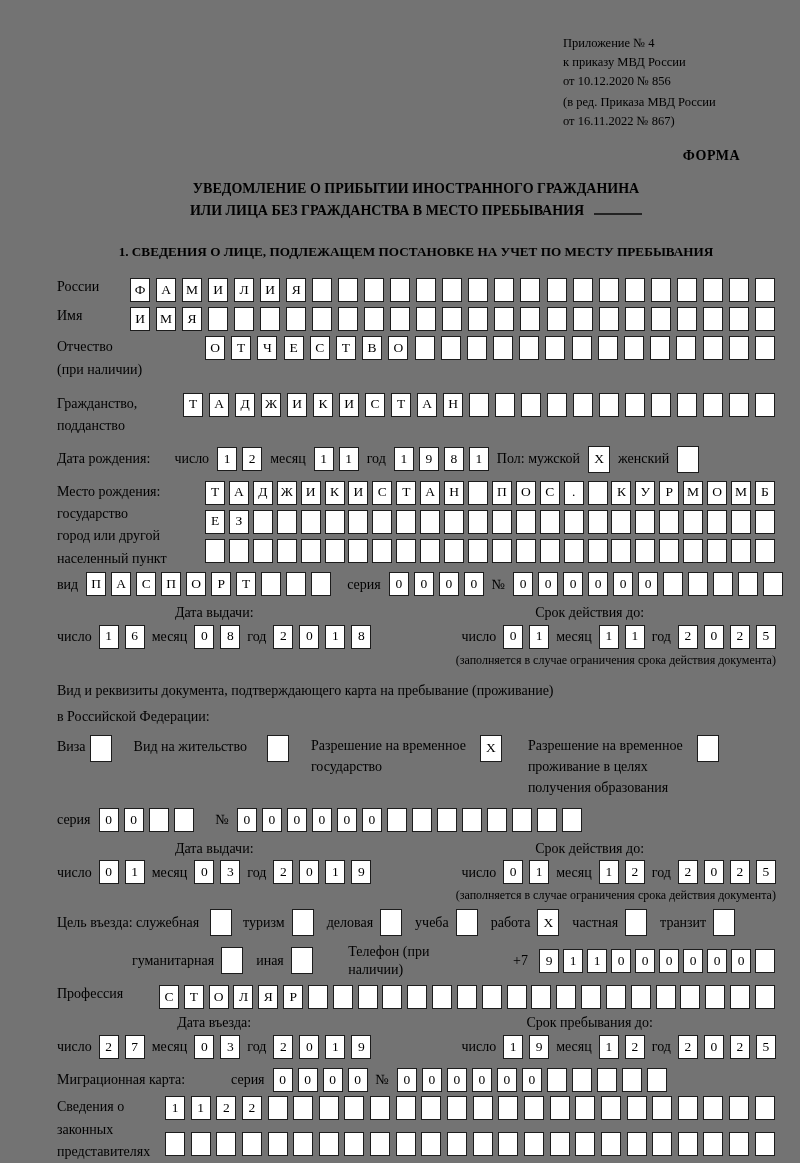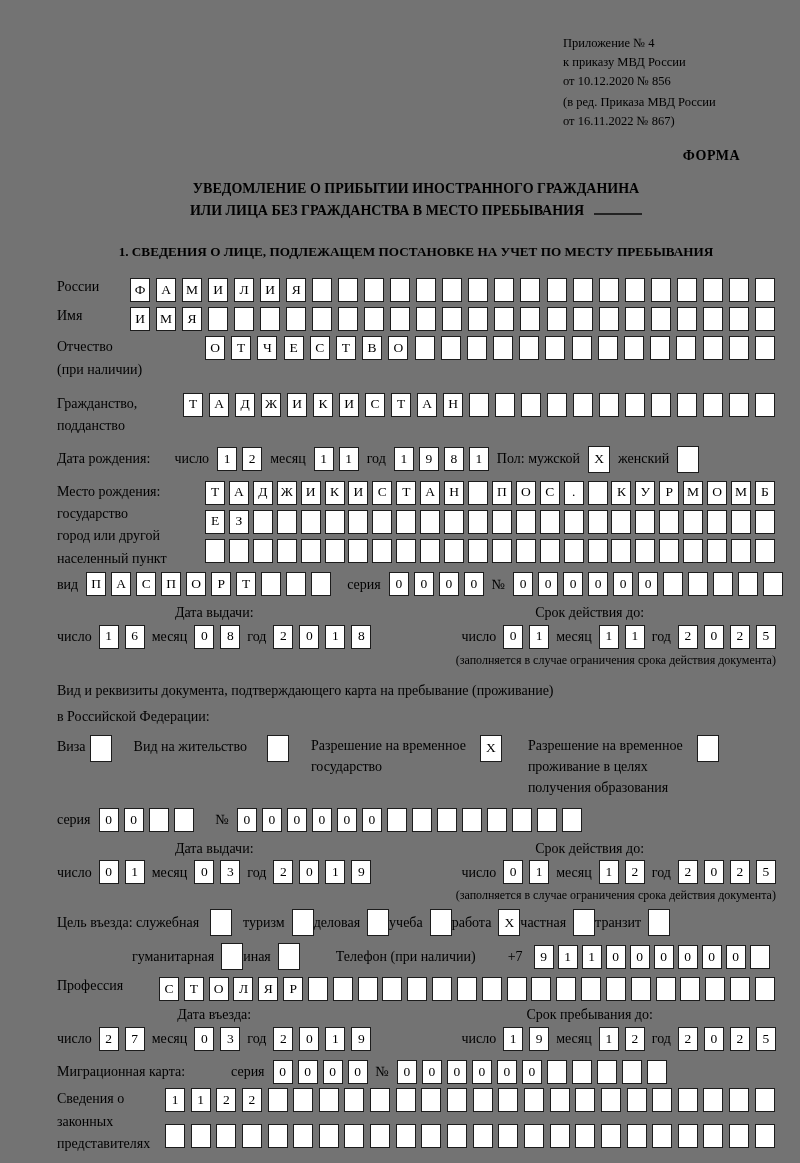--- a/index.html
+++ b/index.html
@@ -37,21 +37,21 @@
   .dcol.right{flex:1;}
   .dhead{text-align:center;margin-bottom:3px;}
   .dline{display:flex;align-items:center;gap:7px;}
   .dline .cells{gap:6px;}
   .dnote{font-size:12px;text-align:right;margin-top:4px;white-space:nowrap;}
   .intro{margin-top:10px;line-height:1.9;}
   .permit-row{display:flex;align-items:flex-start;margin-top:4px;margin-bottom:10px;}
   .permit-row .cell{margin-top:0;}
   .stack{display:flex;flex-direction:column;text-align:left;line-height:1.5;}
   .opt{display:inline-flex;align-items:center;gap:7px;}
-  .optwrap{display:flex;align-items:center;}
+  .optwrap{display:flex;align-items:center;gap:13px;}
   .purpose-line{display:flex;align-items:center;gap:11px;margin-bottom:7px;}
   .reps{display:flex;margin-top:4px;}
   .reps-lbl{width:108px;flex:none;line-height:1.62;}
   .reps-right{flex:1;display:flex;flex-direction:column;gap:5px;}
 </style>
 </head>
 <body>
 
 <div class="page">
 

